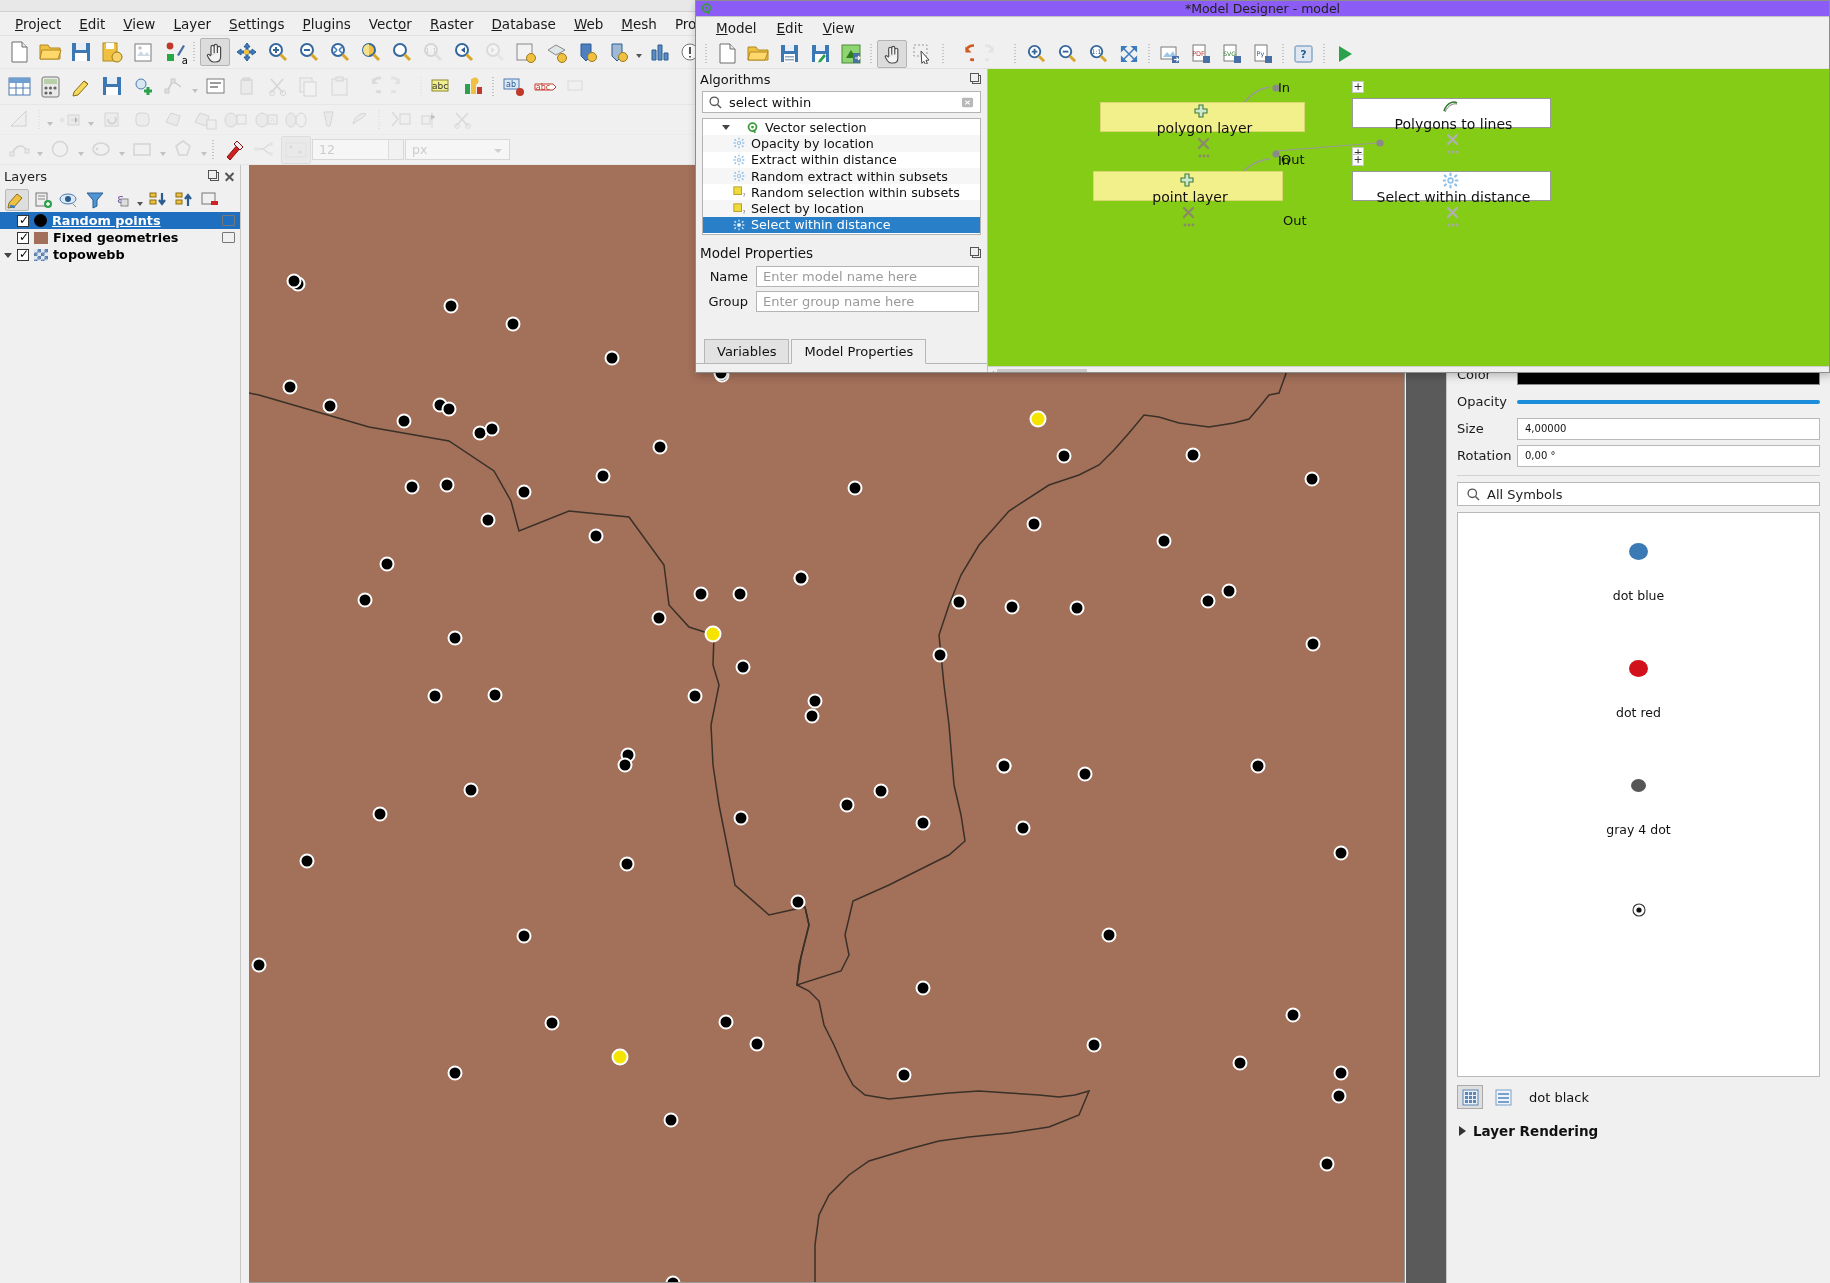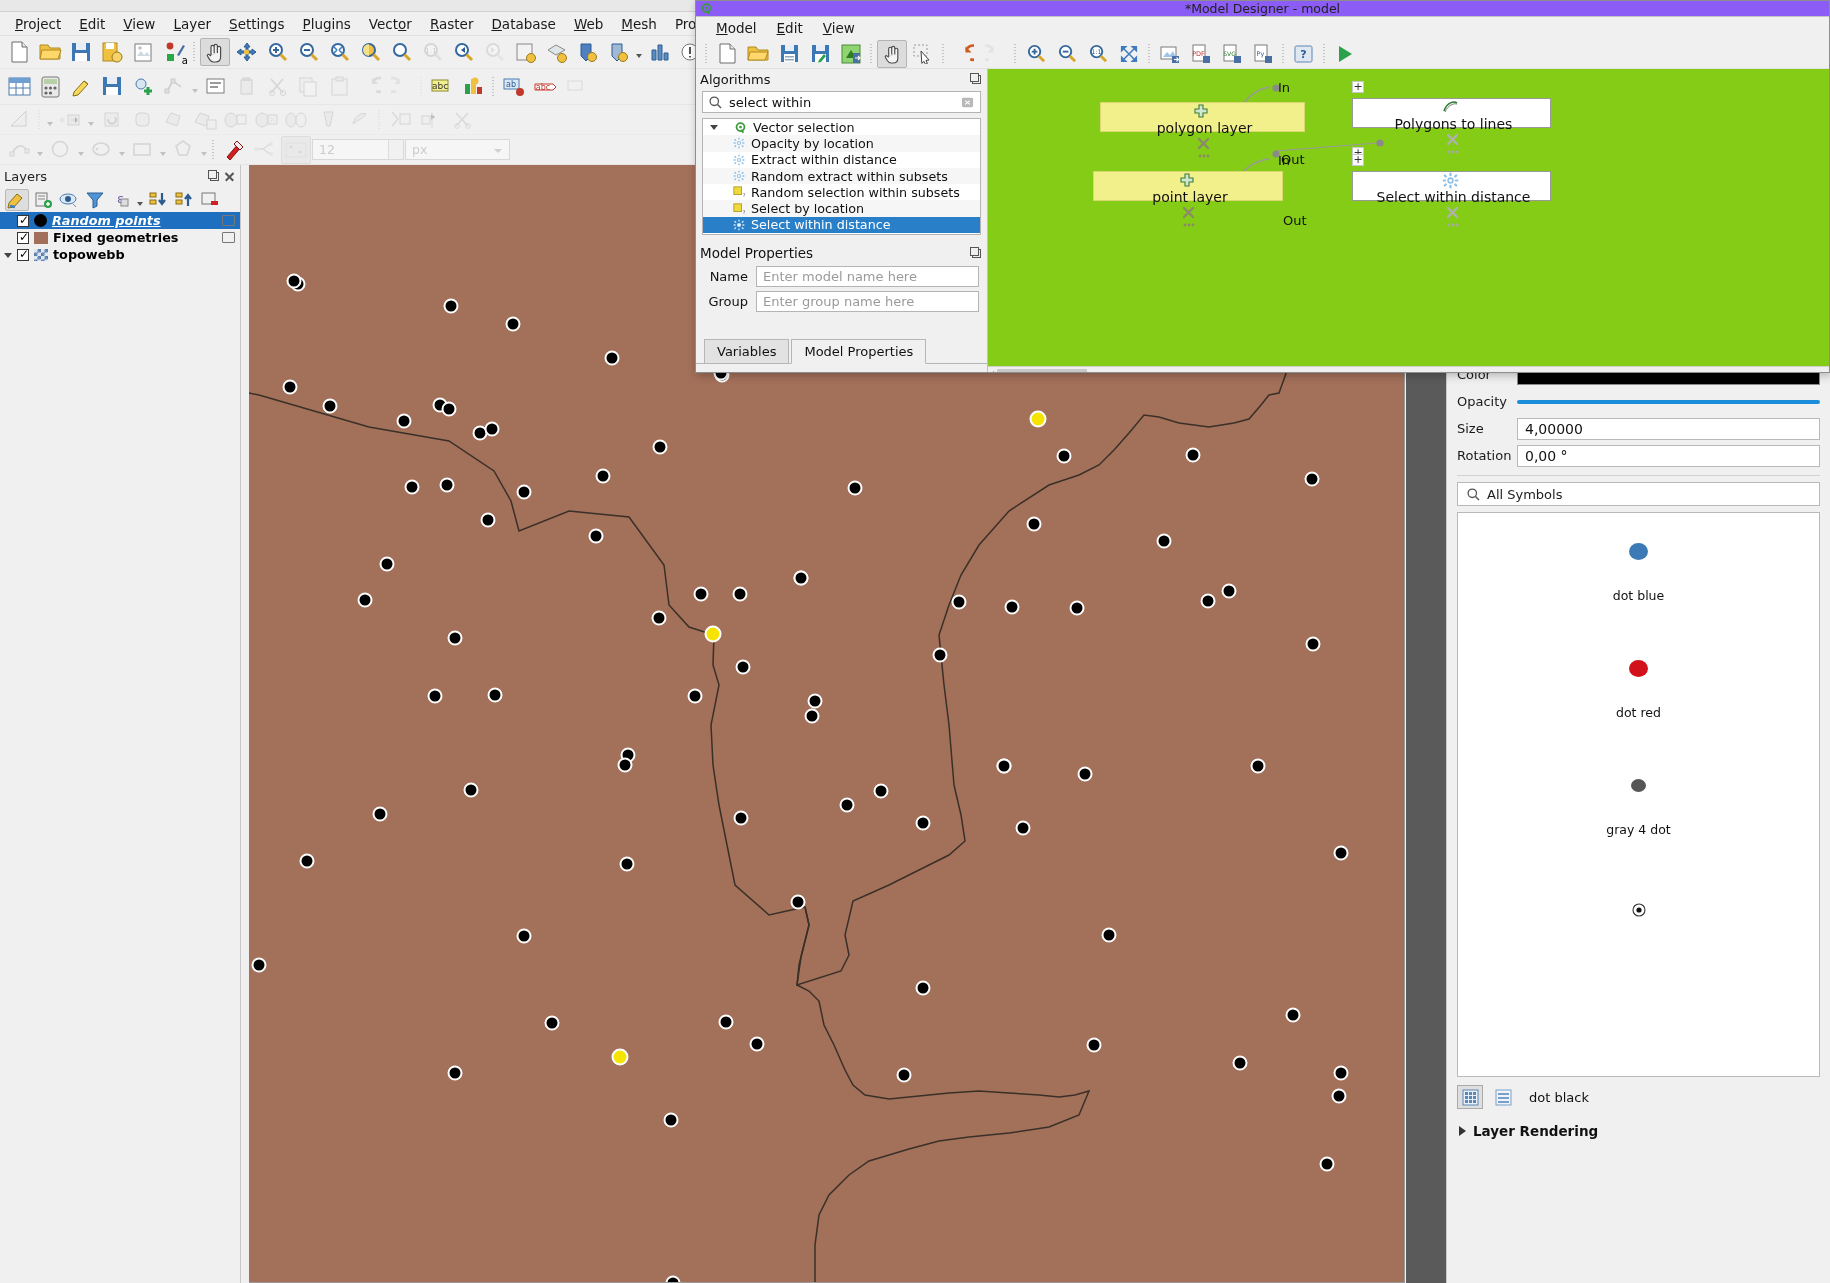--- a/index.html
+++ b/index.html
@@ -119,21 +119,21 @@
   
   #style-panel {
     position:absolute; right:0; top:0; width:384px; bottom:0;
     background:#f0f0f0; border-left:1px solid #c8c8c8;
   }
   #style-top-filler{ height:361px; background:#f0f0f0; border-bottom:1px solid #d8d8d8;}
   .sp-row { display:flex; align-items:center; height:27px; padding-left:10px; gap:8px;}
   .sp-lab { width:52px; font-size:13px; color:#1a1a1a;}
   .sp-val {
     flex:1; height:22px; border:1px solid #b9b9b9; background:#fff; margin-right:10px;
-    display:flex; align-items:center; padding-left:7px; font-size:14px; color:#111;
+    display:flex; align-items:center; padding-left:7px; font-size:10px; color:#111;
   }
   .sp-color { flex:1; height:21px; background:#000; border:1px solid #8c8c8c; margin-right:10px;}
   .sp-slider { flex:1; height:22px; margin-right:10px; position:relative;}
   .sp-slider::before{content:"";position:absolute;left:0;right:0;top:9px;height:4px;background:#1b8ddb;border-radius:2px;}
   .sp-sep { height:1px; background:#d2d2d2; margin:6px 10px;}
 
   .sym-search {
     margin:4px 10px 0 10px; height:24px; border:1px solid #b9b9b9; background:#fff;
     display:flex; align-items:center; gap:7px; padding-left:9px; font-size:13px; color:#222;
   }
@@ -172,21 +172,21 @@
   .md-right { flex:1; background:#84cc16; position:relative; }
 
   .md-sec-title { height:20px; display:flex; align-items:center; padding:0 4px; font-size:13px; color:#111;}
   .md-sec-title .t{flex:1;}
   .search-box{
     margin:2px 6px 0 6px; height:22px; border:1px solid #b4b4b4; background:#fff;
     display:flex; align-items:center; gap:7px; padding:0 6px; font-size:13px; color:#111;
   }
   .search-box .q{flex:1;}
   .alg-tree{ margin:5px 6px 0 6px; border:1px solid #b4b4b4; background:#fff; height:117px; overflow:hidden;}
-  .alg-row{ height:16.3px; display:flex; align-items:center; gap:6px; font-size:12.7px; color:#111; padding-left:4px;}
+  .alg-row{ height:16.3px; display:flex; align-items:center; gap:6px; font-size:12.7px; color:#111; padding-left:16px;}
   .alg-row.alt{ background:#f6f6f6;}
   .alg-row.child{ padding-left:30px;}
   .alg-row.sel{ background:#2a7fc9; color:#fff;}
   .tri-d{ width:0;height:0;border-left:4.5px solid transparent;border-right:4.5px solid transparent;border-top:5px solid #444; margin-left:3px;}
 
   .mp-title{ height:22px; display:flex; align-items:center; padding:0 4px; font-size:13.5px; color:#111; margin-top:7px;}
   .mp-title .t{flex:1;}
   .mp-row{ display:flex; align-items:center; height:25px; gap:8px; padding-left:8px;}
   .mp-lab{ width:44px; text-align:right; font-size:13px; color:#111;}
   .mp-inp{ flex:1; height:21px; border:1px solid #b4b4b4; background:#fff; margin-right:8px;
@@ -739,21 +739,21 @@
         </div>
       <div class="lbtn">
         <svg width="19" height="18" viewBox="0 0 19 18">
             <rect x="1" y="2" width="13" height="11" fill="none" stroke="#777"></rect>
             <rect x="10" y="10" width="7" height="4" fill="#d02020"></rect>
           </svg>
         </div>
     </div>
 
     <div id="layer-list">
-        <div class="layer-row sel" style="position: relative; font-style: italic;">
+        <div class="layer-row sel" style="position: relative;">
           <span class="chk"></span>
           <span class="swatch-dot"></span>
           <span class="lname">Random points</span>
           <span class="row-edit"></span>
         </div>
         <div class="layer-row" style="position: relative;">
           <span class="chk"></span>
           <span class="swatch-sq"></span>
           <span class="lname">Fixed geometries</span>
           <span class="row-edit"></span>

